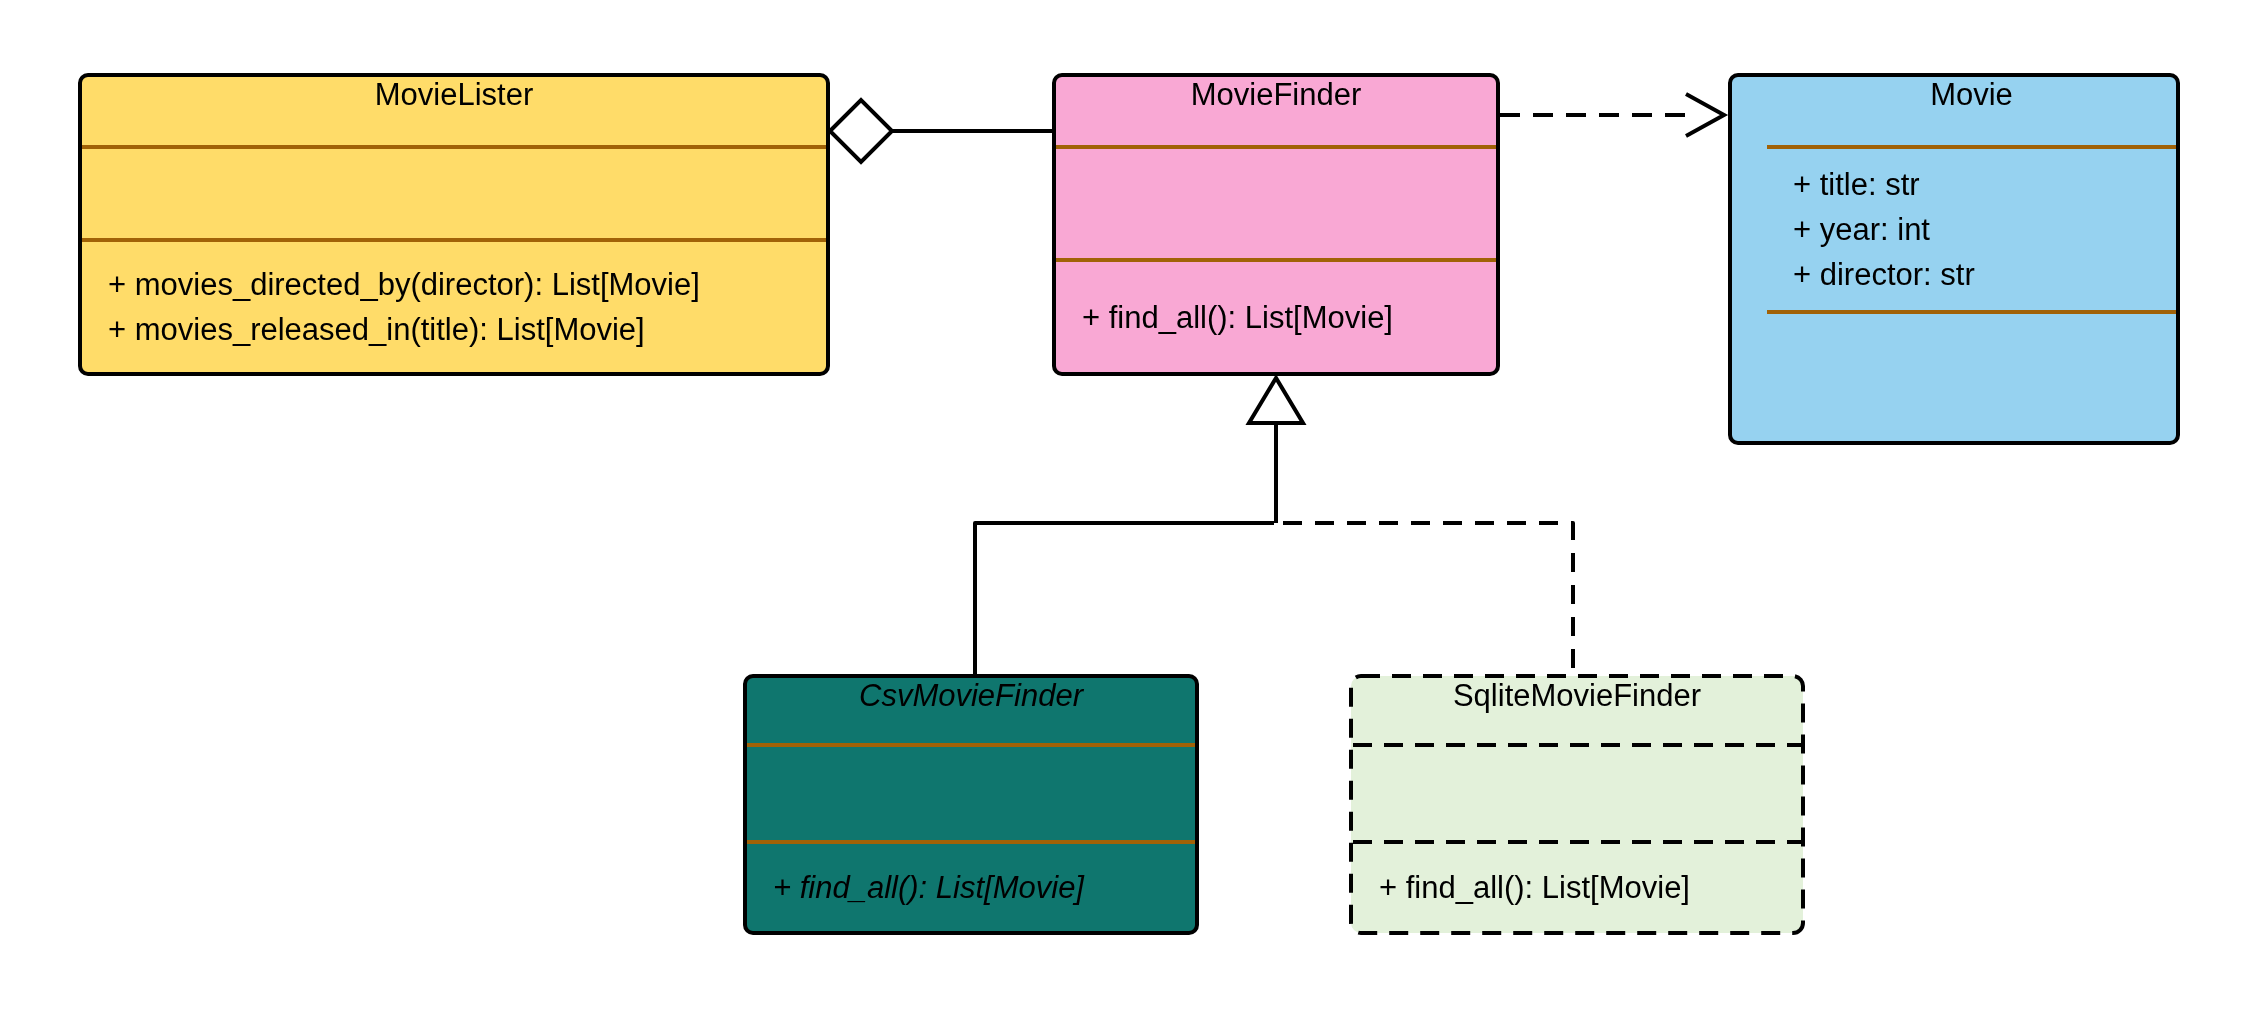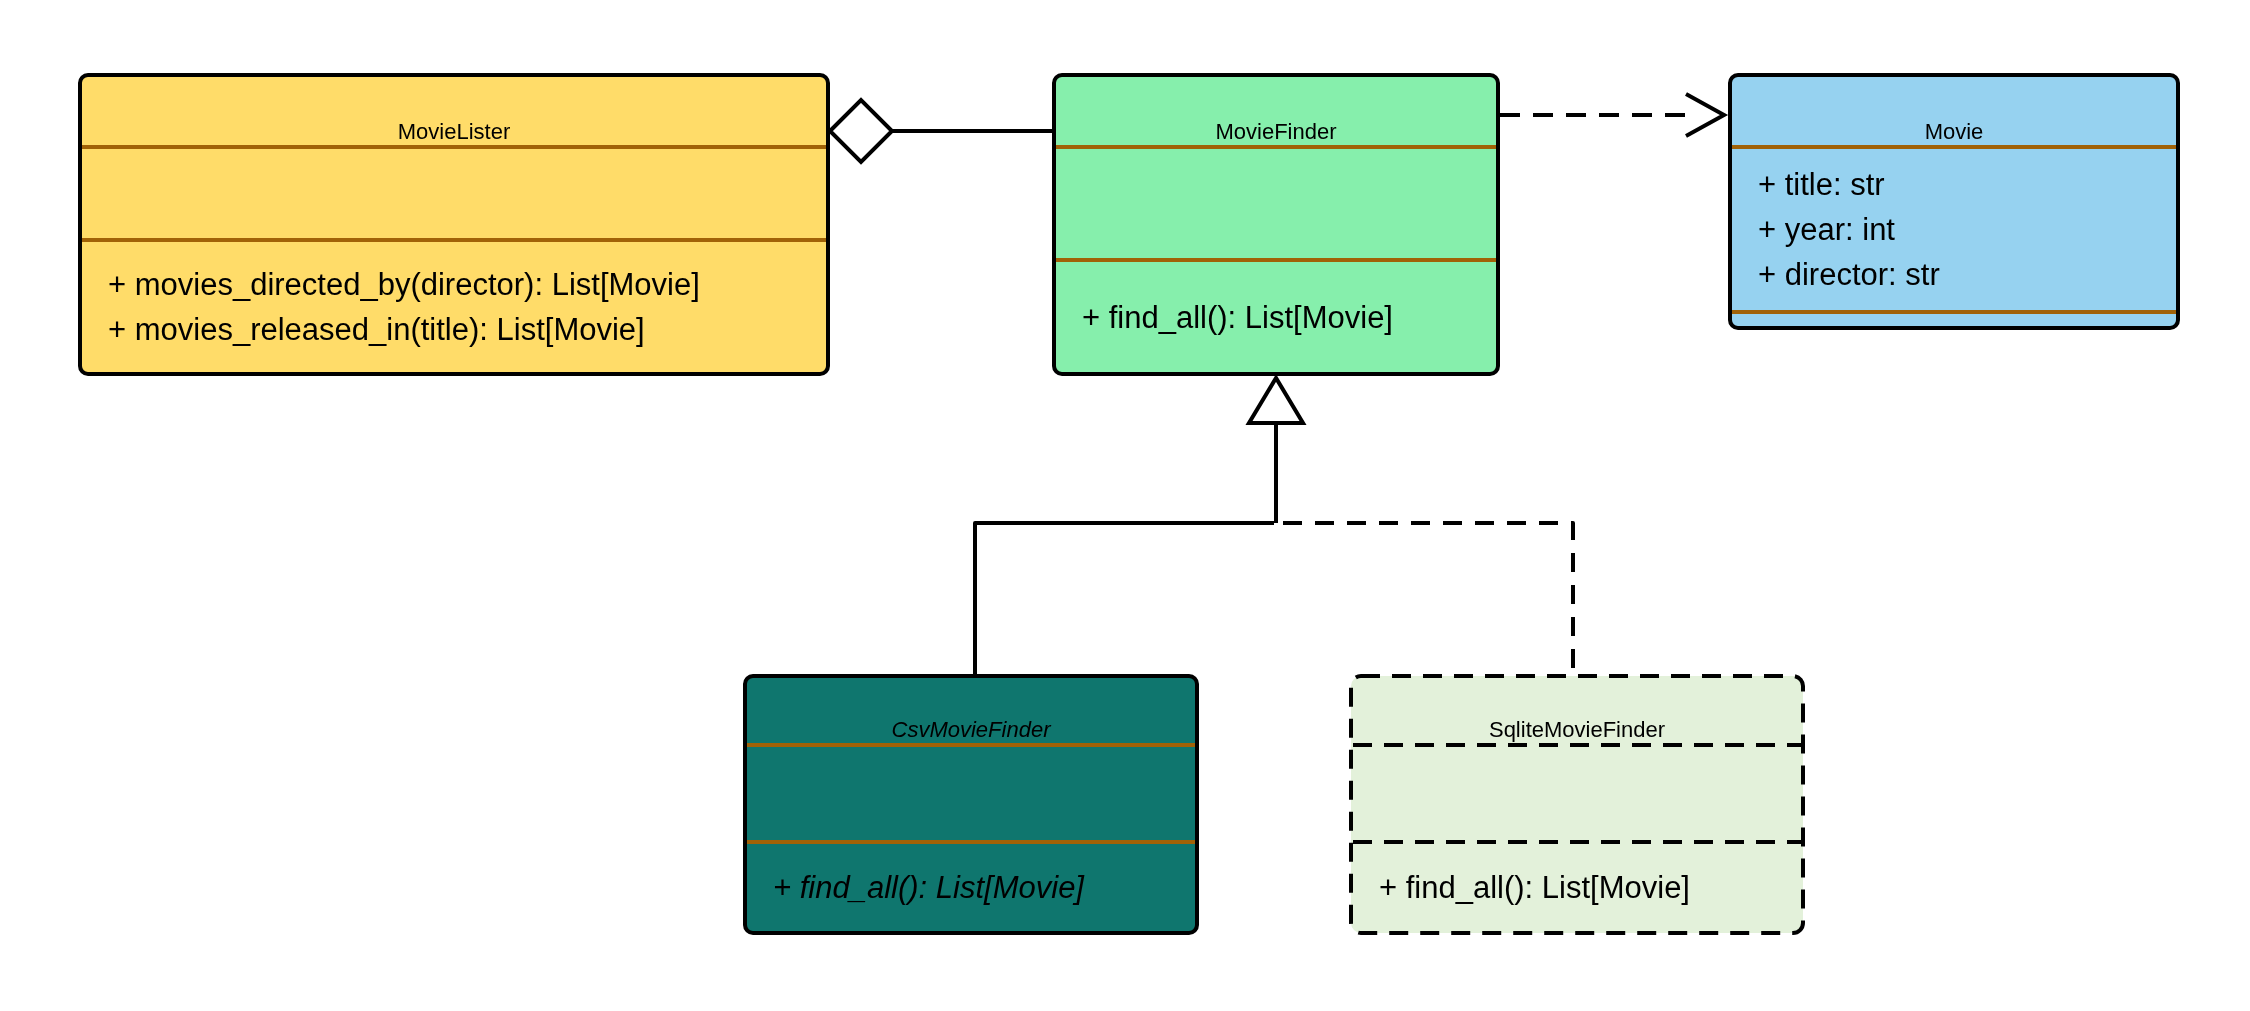--- a/index.html
+++ b/index.html
@@ -24,23 +24,23 @@
     box-sizing: border-box;
     border: 4px solid #000000;
     border-radius: 10px;
     display: flex;
     flex-direction: column;
   }
   .uml-box.ghost { border-color: transparent; background: transparent !important; }
   .sec { box-sizing: border-box; }
   .sec.title {
     display: flex;
-    align-items: flex-end;
+    align-items: flex-start;
     justify-content: center;
-    font-size: 22px;
+    font-size: 31px;
   }
   .sec.attrs, .sec.methods {
     border-top: 4px solid #a16207;
     display: flex;
     flex-direction: column;
     justify-content: center;
     padding-left: 26px;
     font-size: 31px;
     line-height: 45px;
   }
@@ -51,21 +51,21 @@
   #box-lister { left: 78px; top: 73px; width: 752px; height: 303px; }
   #box-lister .title  { flex: 0 0 68px; }
   #box-lister .attrs  { flex: 0 0 93px; }
 
   
   #box-finder { left: 1052px; top: 73px; width: 448px; height: 303px; }
   #box-finder .title  { flex: 0 0 68px; }
   #box-finder .attrs  { flex: 0 0 113px; }
 
   
-  #box-movie { left: 1728px; top: 73px; width: 452px; height: 257px; }
+  #box-movie { left: 1728px; top: 73px; width: 452px; height: 372px; padding-left: 35px; }
   #box-movie .title  { flex: 0 0 68px; }
   #box-movie .attrs  { flex: 0 0 165px; }
 
   
   #box-csv { left: 743px; top: 674px; width: 456px; height: 261px; }
   #box-csv .title  { flex: 0 0 65px; }
   #box-csv .attrs  { flex: 0 0 97px; }
 
   
   #box-sqlite { left: 1349px; top: 674px; width: 456px; height: 261px; }
@@ -101,21 +101,21 @@
     <div class="sec title">
       <span>MovieLister</span>
     </div>
     <div class="sec attrs"></div>
     <div class="sec methods">
       <div>+ movies_directed_by(director): List[Movie]</div>
       <div>+ movies_released_in(title): List[Movie]</div>
     </div>
   </div>
 
-  <div class="uml-box" id="box-finder" style="background-color: #86efac;">
+  <div class="uml-box" id="box-finder" style="background-color: #f9a8d4;">
     <div class="sec title">
       <span>MovieFinder</span>
     </div>
     <div class="sec attrs"></div>
     <div class="sec methods">
       <div>+ find_all(): List[Movie]</div>
     </div>
   </div>
 
   <div class="uml-box" id="box-movie" style="background-color: rgb(150, 210, 240);">

